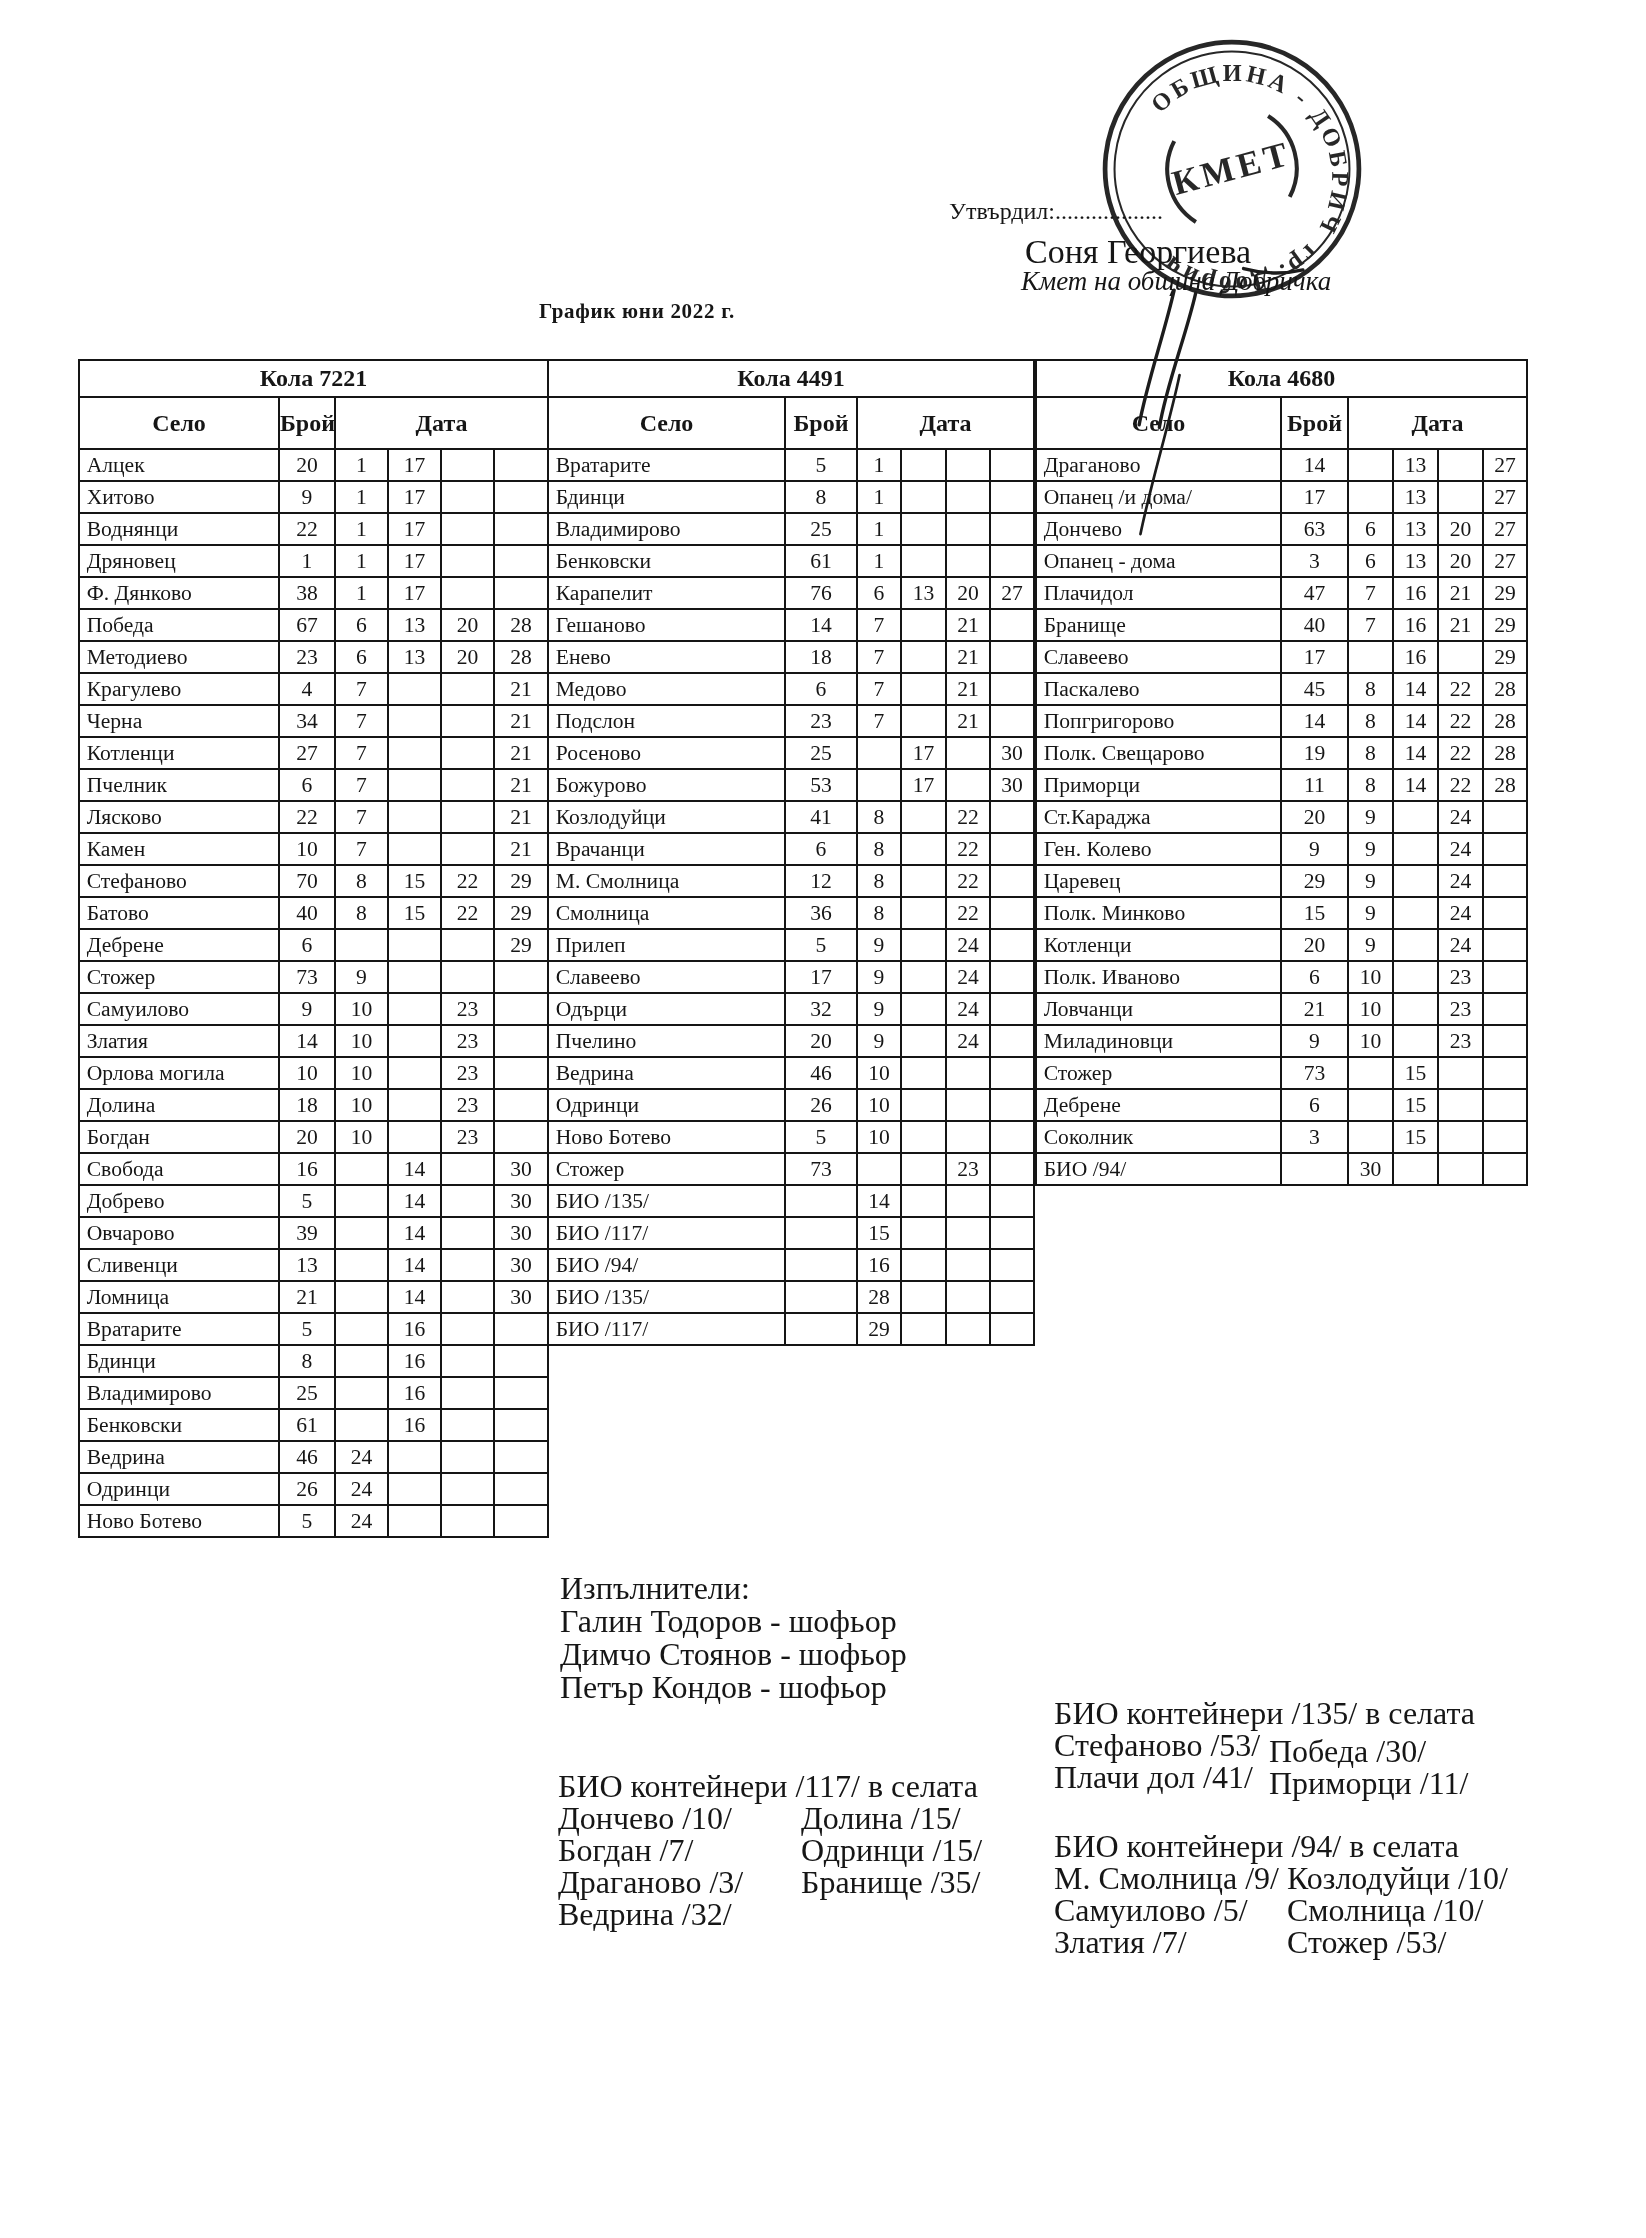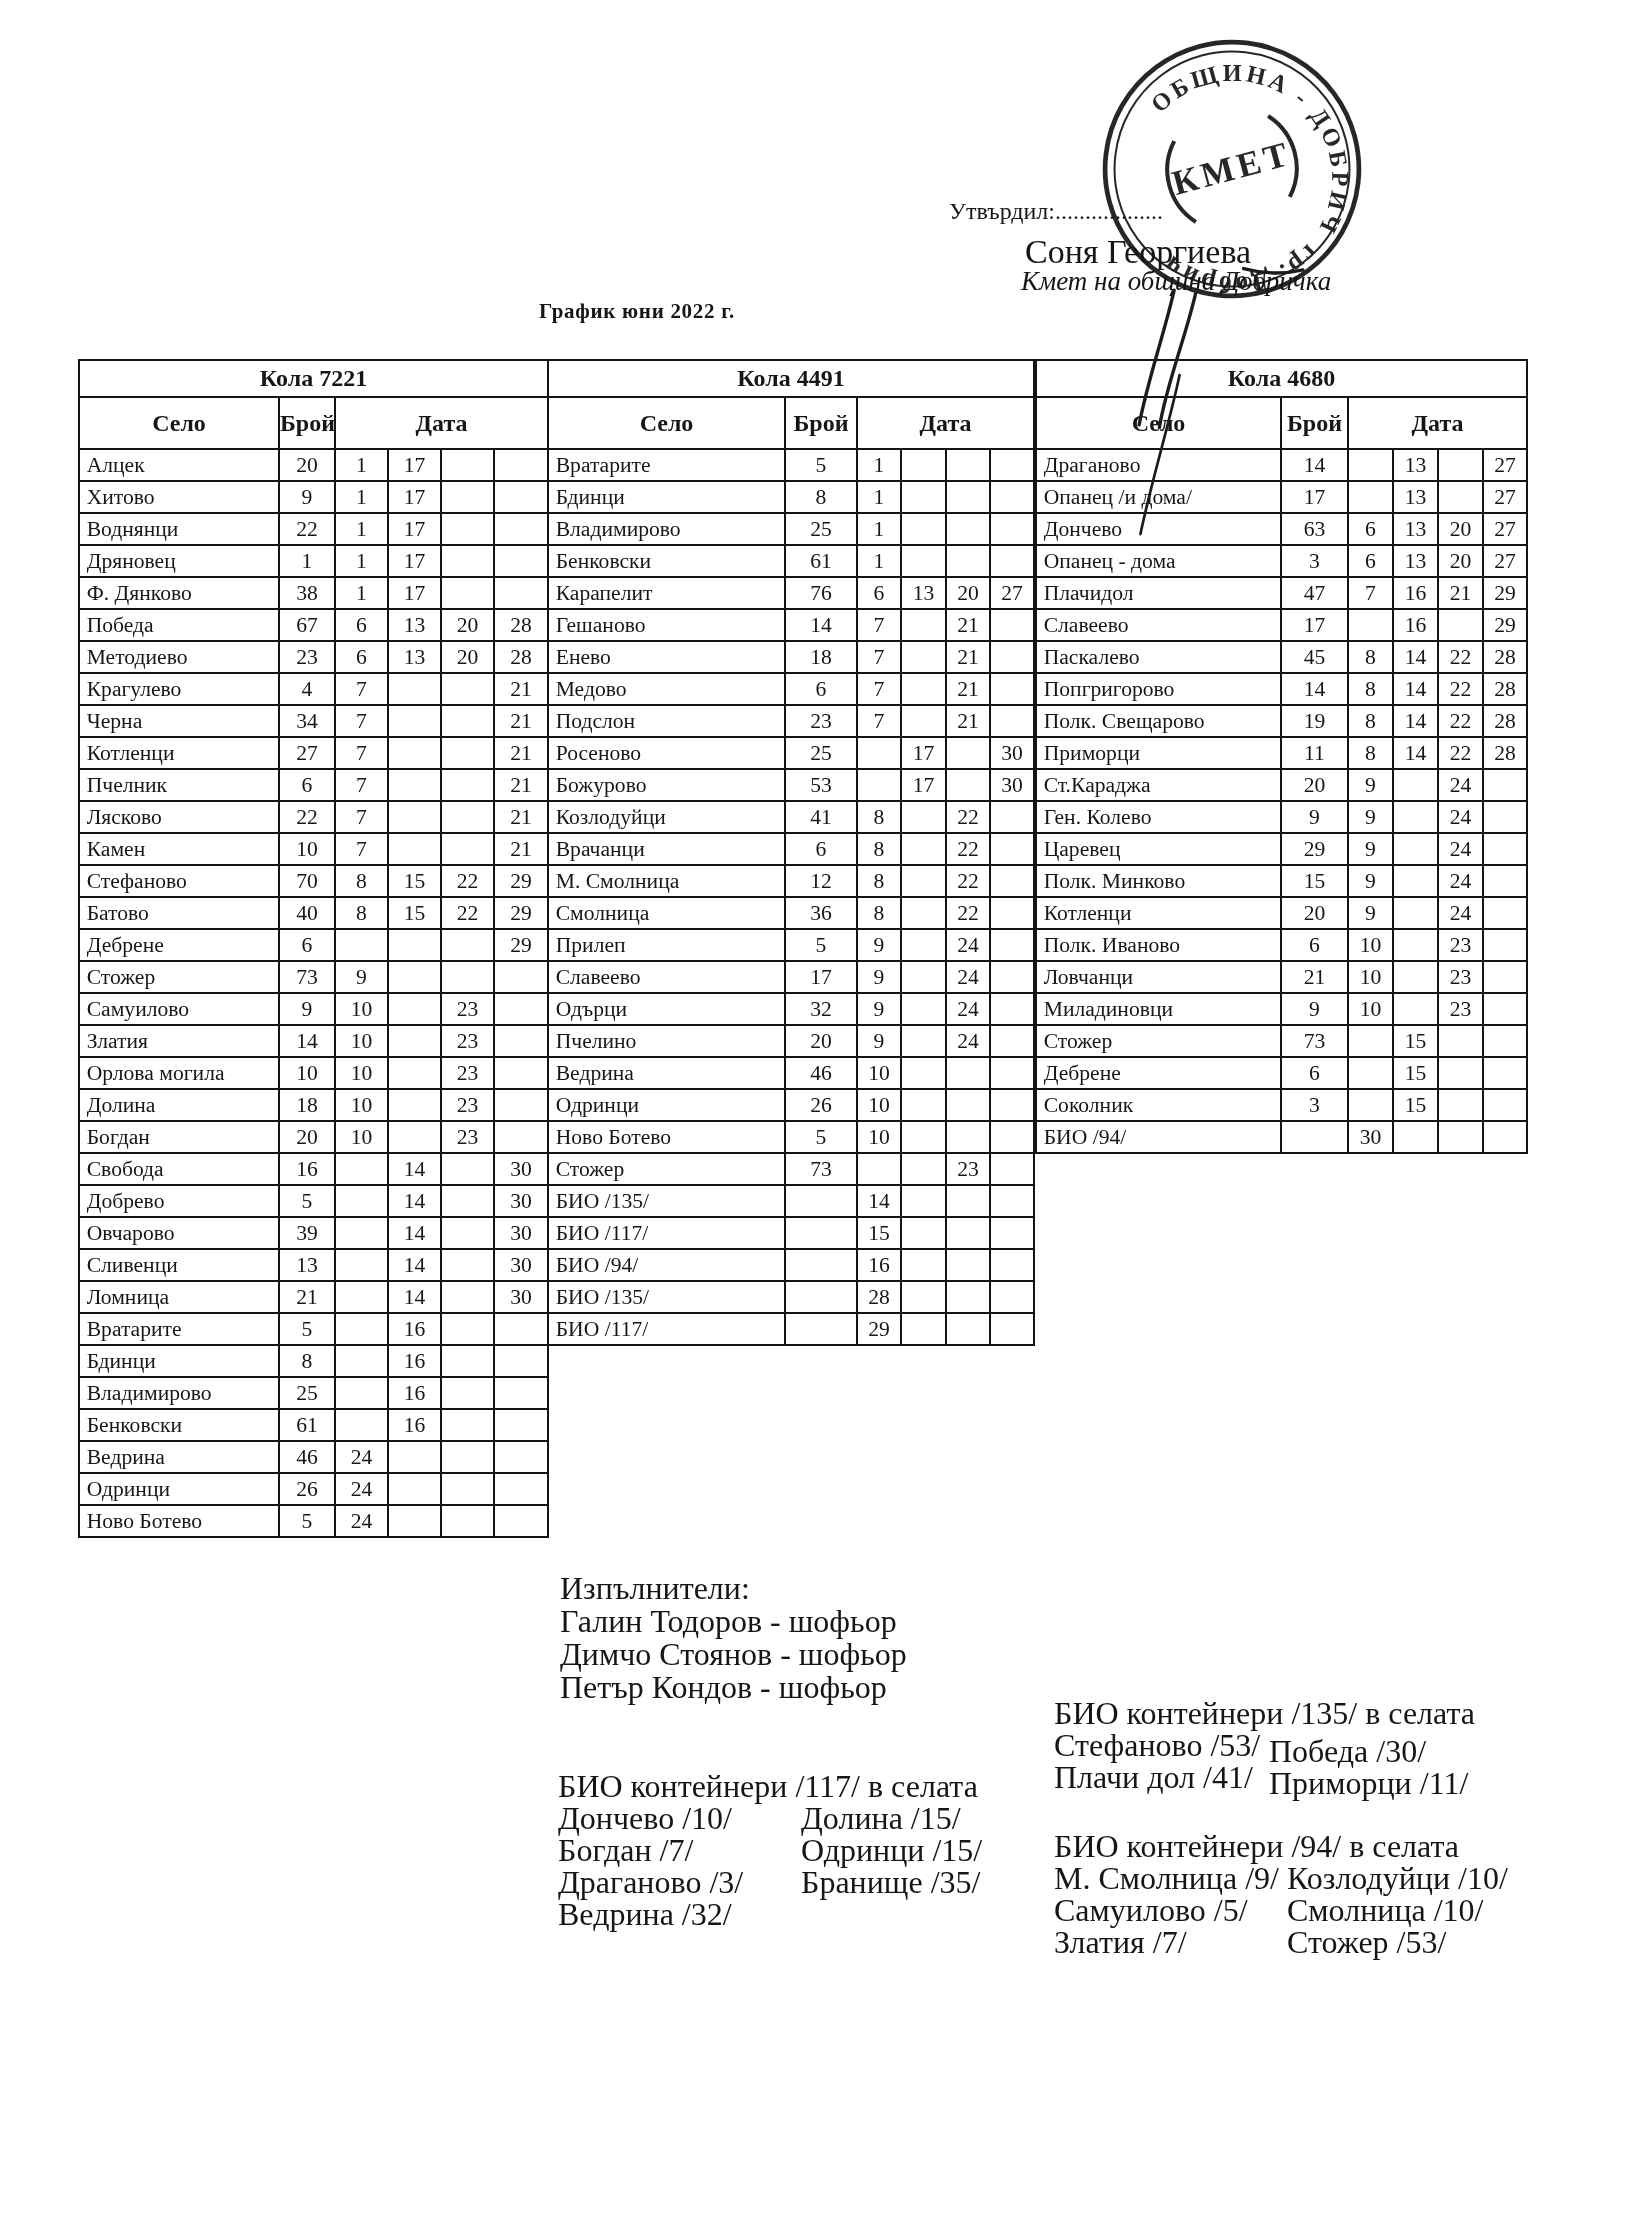--- a/index.html
+++ b/index.html
@@ -733,20 +733,28 @@
 
         <tr>
           <td class="village">Плачидол</td>
           <td class="num">47</td>
           <td class="num">7</td>
           <td class="num">16</td>
           <td class="num">21</td>
           <td class="num">29</td>
         </tr>
 
+        <tr>
+          <td class="village">Бранище</td>
+          <td class="num">40</td>
+          <td class="num">7</td>
+          <td class="num">16</td>
+          <td class="num">21</td>
+          <td class="num">29</td>
+        </tr>
 
         <tr>
           <td class="village">Славеево</td>
           <td class="num">17</td>
           <td class="num"></td>
           <td class="num">16</td>
           <td class="num"></td>
           <td class="num">29</td>
         </tr>
 

